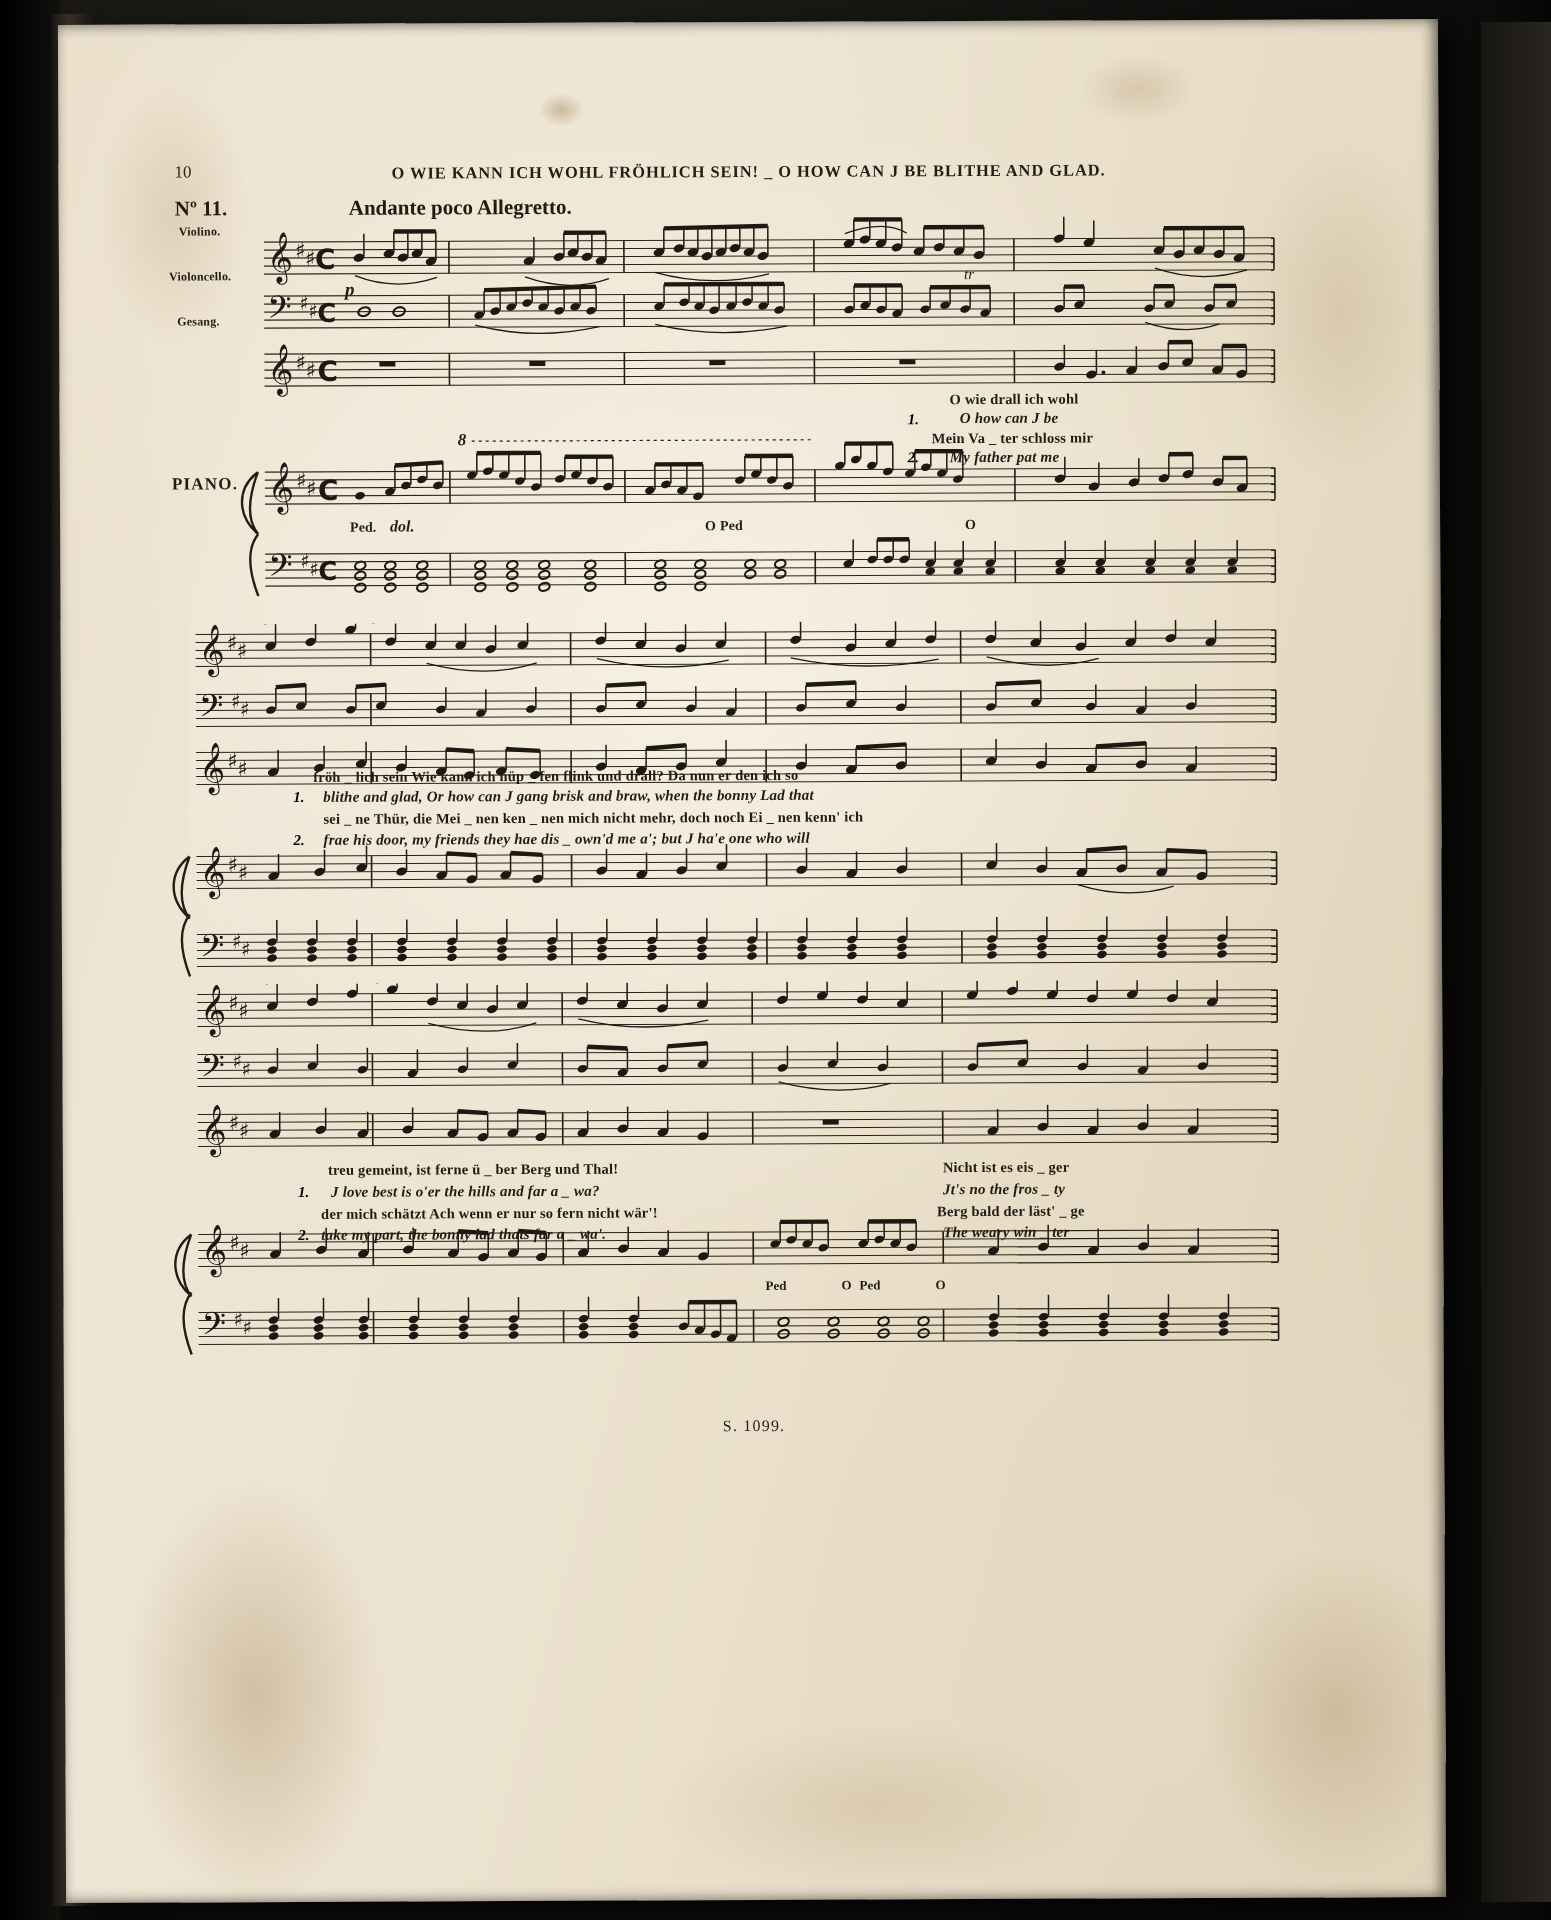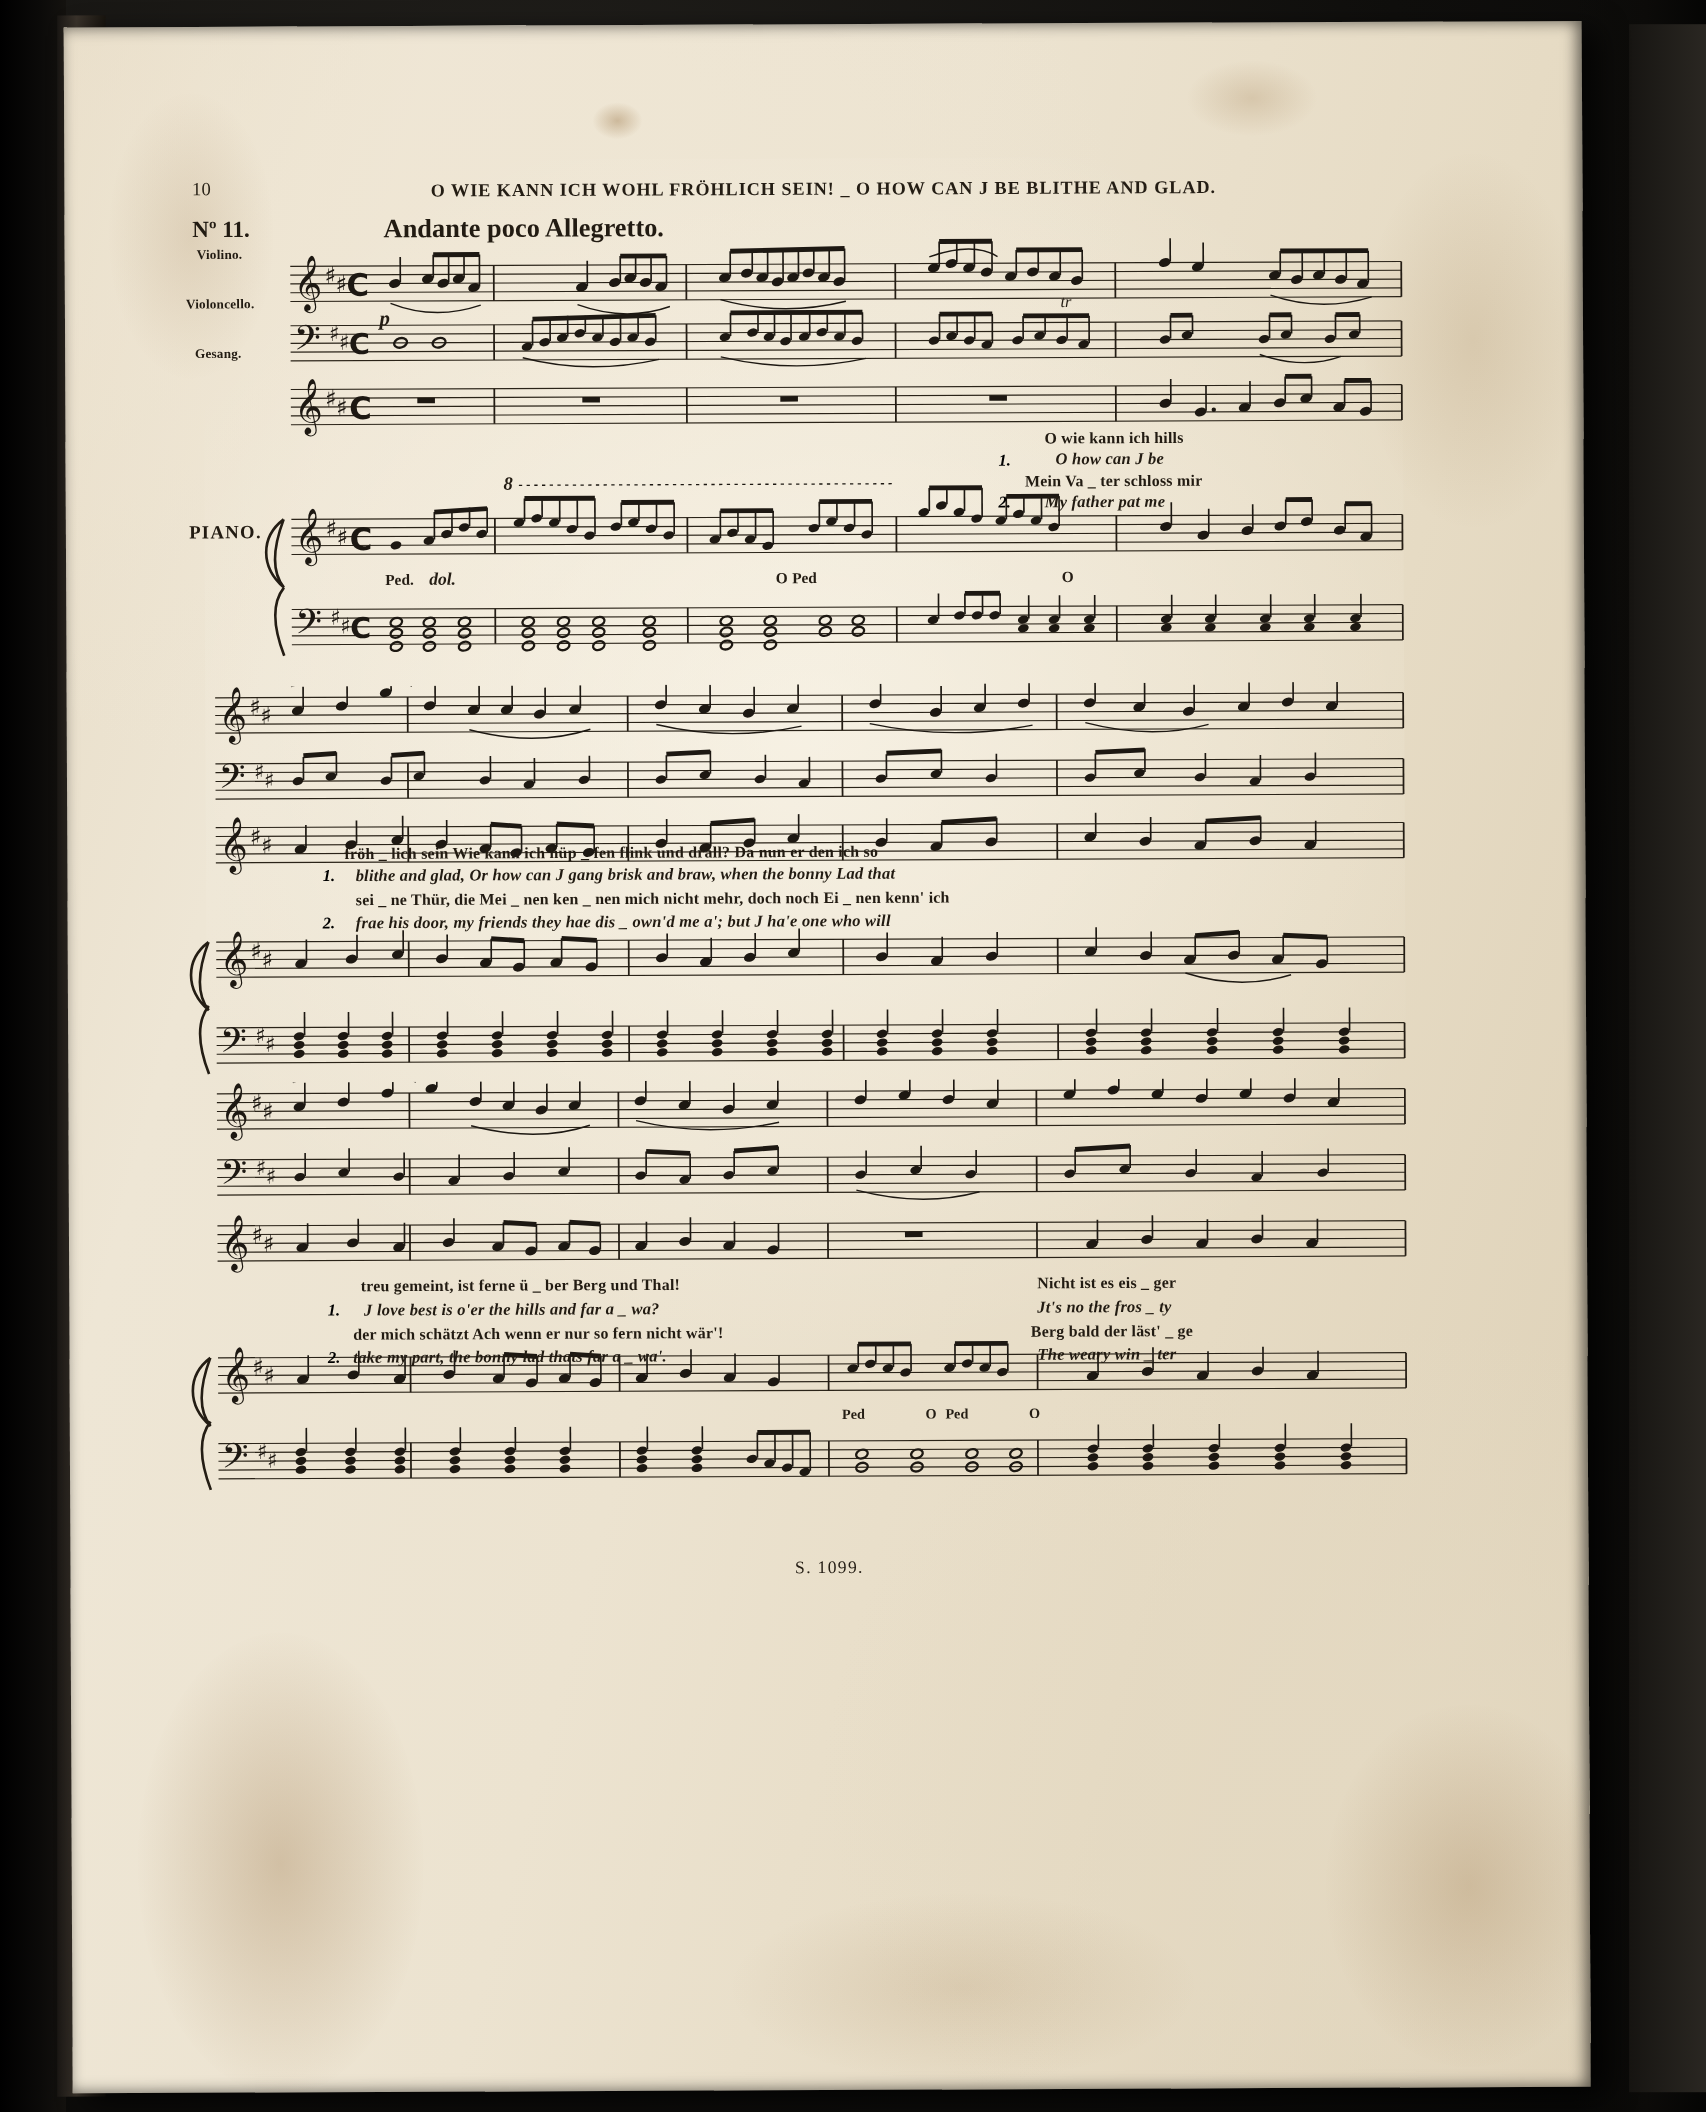--- a/index.html
+++ b/index.html
@@ -69,21 +69,21 @@
   }
   .pageno{
     position:absolute;left:116px;top:138px;font-size:17px;color:#2a2318;
     font-family:"Liberation Serif",serif;
     text-align:center;
   }
   .numlabel{
     position:absolute;left:116px;top:172px;font-size:21px;font-weight:bold;color:#221b12;
   }
   .tempo{
-    position:absolute;left:290px;top:172px;font-size:24px;font-weight:bold;color:#221b12;
+    position:absolute;left:290px;top:172px;font-size:21px;font-weight:bold;color:#221b12;
     font-family:"Liberation Serif",serif;
   }
   .instr{
     position:absolute;font-size:12px;font-weight:bold;color:#221b12;letter-spacing:.2px;
   }
   .i-vl{left:120px;top:200px;}
   .i-vc{left:110px;top:245px;}
   .i-ge{left:118px;top:290px;}
   .i-pn{left:112px;top:450px;font-size:17px;letter-spacing:1.2px;}
 
@@ -621,21 +621,21 @@
           </g>
 
         <text class="txt" x="290" y="318" font-size="14" font-weight="bold">Ped.</text>
         <text class="txt" x="330" y="318" font-size="16" font-style="italic" font-weight="bold">dol.</text>
         <text class="txt" x="645" y="318" font-size="14" font-weight="bold">O</text>
         <text class="txt" x="660" y="318" font-size="14" font-weight="bold">Ped</text>
         <text class="txt" x="905" y="318" font-size="14" font-weight="bold">O</text>
       </g>
     </svg>
 
-    <div class="lyr l-rom" style="left:890px;top:370px;">O  wie  kann  ich    hills</div>
+    <div class="lyr l-rom" style="left:890px;top:370px;">O  wie  drall  ich    wohl</div>
     <div class="vnum" style="position:absolute;left:848px;top:390px;">1.</div>
     <div class="lyr l-ital" style="left:900px;top:389px;text-align:center;">O how can   J      be</div>
     <div class="lyr l-rom" style="left:872px;top:409px;">Mein Va _ ter schloss mir</div>
     <div class="vnum" style="position:absolute;left:848px;top:428px;">2.</div>
     <div class="lyr l-ital" style="left:890px;top:428px;">My father    pat   me</div>
 
     <svg width="1380" height="360" viewBox="0 0 1380 360" style="position:absolute;left:0;top:600px;">
 
       <g>
         <g class="stl">

